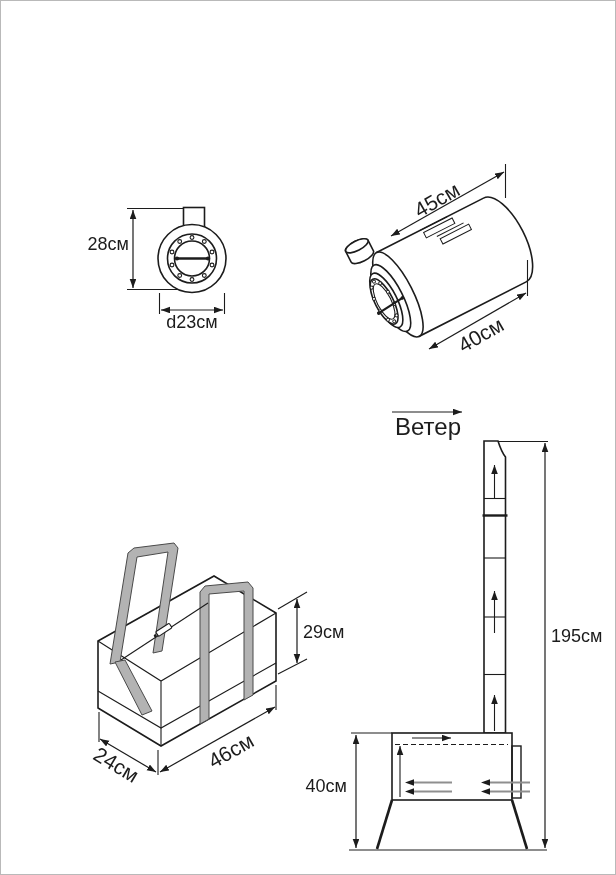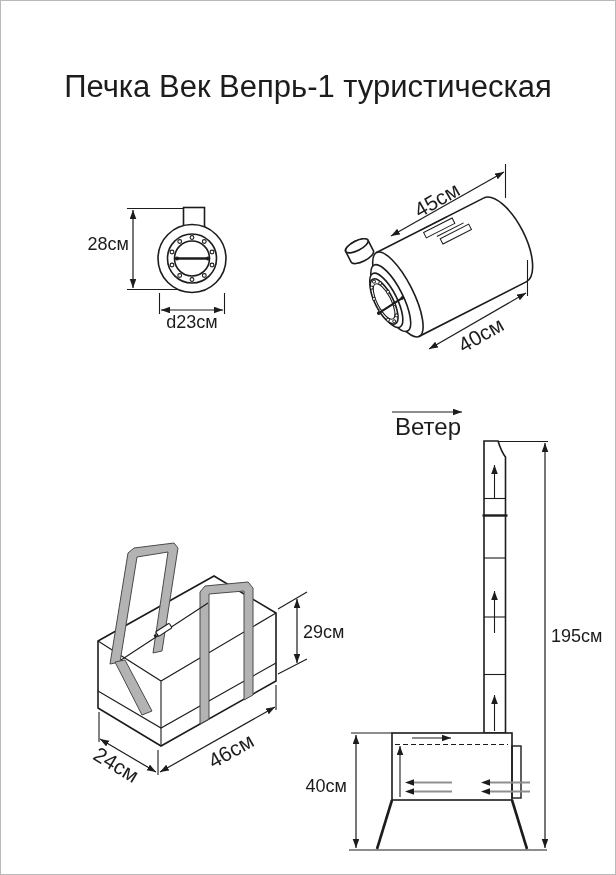--- a/index.html
+++ b/index.html
@@ -25,21 +25,20 @@
   .leg{fill:none;stroke:var(--line,#1c1c1c);stroke-width:2.6;}
   .strap{fill:var(--strap,#b3b3b3);stroke:var(--strap-outline,#4a4a4a);stroke-width:1;}
   .flow{fill:none;stroke:var(--flow-line,#8f8f8f);stroke-width:1.8;}
   .head{fill:var(--line,#1c1c1c);stroke:none;}
   .dash{fill:none;stroke:var(--line,#1c1c1c);stroke-width:1.1;stroke-dasharray:5 3;}
 </style>
 </head>
 <body>
 
 <div class="page">
-  <h1>Печка Век Вепрь-1 туристическая</h1>
 
   <svg width="616" height="875" viewBox="0 0 616 875">
     <defs>
       <marker id="ah" orient="auto-start-reverse" markerUnits="userSpaceOnUse" markerWidth="10" markerHeight="8" refX="9" refY="3.3">
         <path d="M0,0 L9,3.3 L0,6.6 Z" fill="var(--line,#1c1c1c)"></path>
       </marker>
     </defs>
 
     <g>
       <line class="thin" x1="126" y1="207.5" x2="183" y2="207.5"></line>

